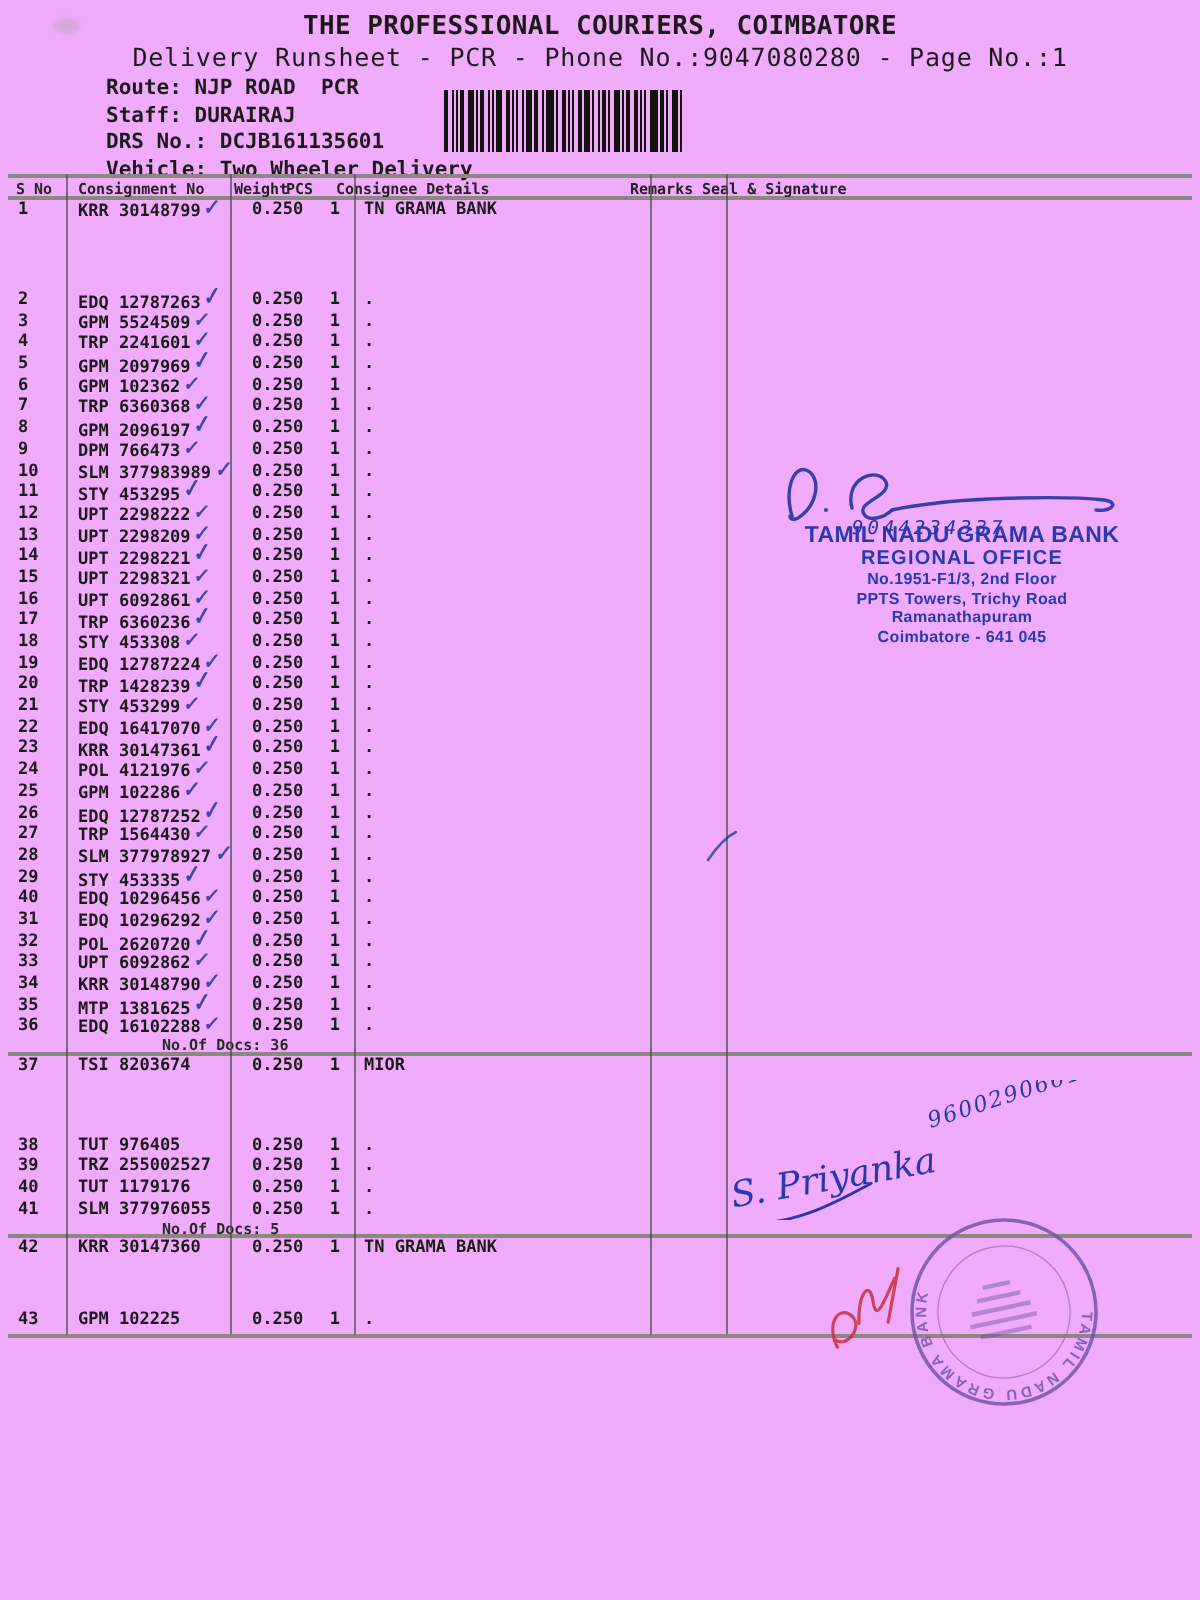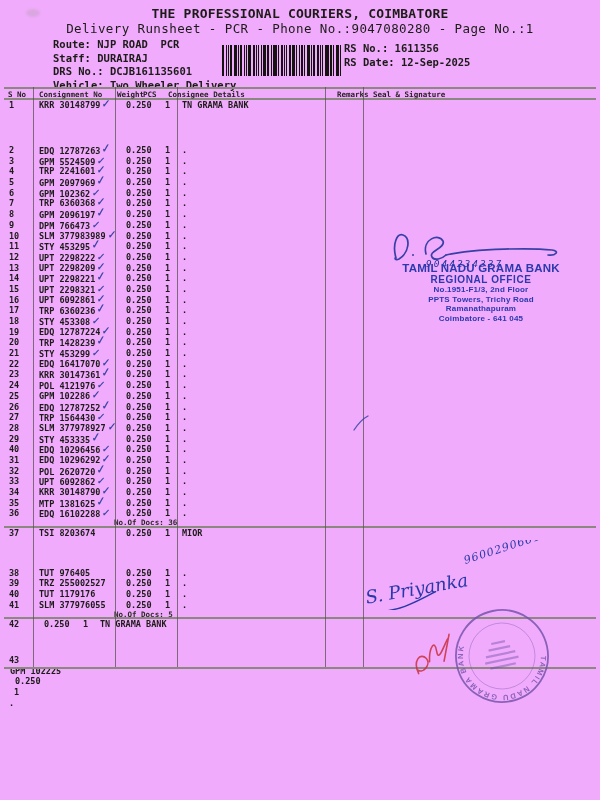--- a/index.html
+++ b/index.html
@@ -19,36 +19,36 @@
   .tbl{position:absolute;left:4px;top:87px;width:592px;height:582px;}
   .vline{position:absolute;top:0;width:1px;height:582px;background:#55534d;opacity:.75;}
   .hline-bottom{position:absolute;left:0;top:580px;width:592px;height:2px;background:#8a887f;}
   .thead{display:flex;height:13px;line-height:12px;font-size:7.5px;font-weight:bold;
          border-top:2px solid #8a887f;border-bottom:2px solid #8a887f;box-sizing:border-box;color:#242320;}
   .h-sno{width:29px;padding-left:4px;box-sizing:border-box;}
   .h-cn{width:82px;padding-left:6px;box-sizing:border-box;}
   .h-wt{width:28px;padding-left:2px;box-sizing:border-box;}
   .h-pcs{width:22px;box-sizing:border-box;}
   .h-cons{width:148px;padding-left:3px;box-sizing:border-box;}
-  .h-rem{width:38px;padding-left:2px;box-sizing:border-box;margin-left:22px;}
+  .h-rem{width:38px;padding-left:2px;box-sizing:border-box;}
   .h-seal{flex:1;box-sizing:border-box;}
 
   .trow{display:flex;height:10.7px;line-height:10.6px;font-size:8.5px;font-weight:bold;white-space:nowrap;}
   .c-sno{width:29px;padding-left:5px;box-sizing:border-box;}
   .c-cn{width:82px;padding-left:6px;box-sizing:border-box;overflow:visible;}
   .c-wt{width:40px;padding-left:11px;box-sizing:border-box;}
   .c-pcs{width:22px;text-align:right;padding-right:7px;box-sizing:border-box;}
   .c-cons{flex:1;padding-left:5px;box-sizing:border-box;}
   .chk{display:inline-block;color:#2c3c9e;font-size:11px;font-style:italic;
        transform:rotate(-8deg) translateY(-1px);margin-left:2px;opacity:.9;}
   .chk.r1{transform:rotate(-16deg) translateY(-2px);font-size:12px;}
   .chk.r2{transform:rotate(-4deg) translateY(-1px);font-size:10.5px;}
   .noterow{height:8.7px;line-height:8px;font-size:7.5px;font-weight:bold;color:#2a2925;
            border-bottom:2px solid #8a887f;box-sizing:border-box;}
-  .noterow span{margin-left:110px;}
+  .noterow span{margin-left:77px;}
 
   
   .bank-stamp{position:absolute;left:383px;top:262px;width:196px;text-align:center;
               color:#2a39ae;font-family:"Liberation Sans", sans-serif;font-weight:bold;}
   .bs-l1{font-size:11.5px;letter-spacing:.2px;line-height:12px;}
   .bs-l2{font-size:10px;letter-spacing:.6px;line-height:11px;}
   .bs-sm{font-size:8px;letter-spacing:.2px;line-height:9.5px;}
   .svg-abs{position:absolute;}
 </style>
 </head>
@@ -104,24 +104,20 @@
       <rect x="103" y="0" width="4" height="31" fill="#141310"></rect>
       <rect x="108" y="0" width="2" height="31" fill="#141310"></rect>
       <rect x="111" y="0" width="1" height="31" fill="#141310"></rect>
       <rect x="114" y="0" width="3" height="31" fill="#141310"></rect>
       <rect x="118" y="0" width="1" height="31" fill="#141310"></rect>
       <rect x="120" y="0" width="2" height="31" fill="#141310"></rect>
       <rect x="124" y="0" width="1" height="31" fill="#141310"></rect>
       <rect x="126" y="0" width="1" height="31" fill="#141310"></rect>
     </svg>
 
-  <div class="rsblock">
-    <div>RS No.: 1611356</div>
-    <div>RS Date: 12-Sep-2025</div>
-  </div>
 
   <div class="tbl">
     <div class="thead">
       <span class="h-sno">S No</span>
       <span class="h-cn">Consignment No</span>
       <span class="h-wt">Weight</span>
       <span class="h-pcs">PCS</span>
       <span class="h-cons">Consignee Details</span>
       <span class="h-rem">Remarks</span>
       <span class="h-seal">Seal &amp; Signature</span>
@@ -411,25 +407,26 @@
         <div class="trow">
           <span class="c-sno">41</span>
           <span class="c-cn"><span>SLM 377976055</span></span>
           <span class="c-wt">0.250</span>
           <span class="c-pcs">1</span>
           <span class="c-cons">.</span>
         </div>
         <div class="noterow"><span>No.Of Docs: 5</span></div>
         <div class="trow" style="height: 36px;">
           <span class="c-sno">42</span>
+          <span class="c-cn"><span>KRR 30147360</span></span>
           <span class="c-wt">0.250</span>
           <span class="c-pcs">1</span>
           <span class="c-cons">TN GRAMA BANK</span>
         </div>
-        <div class="trow" style="height: 13px; flex-direction: column;">
+        <div class="trow" style="height: 13px;">
           <span class="c-sno">43</span>
           <span class="c-cn"><span>GPM 102225</span></span>
           <span class="c-wt">0.250</span>
           <span class="c-pcs">1</span>
           <span class="c-cons">.</span>
         </div>
       </div>
     <div class="vline" style="left:29px"></div>
     <div class="vline" style="left:111px"></div>
     <div class="vline" style="left:173px"></div>

